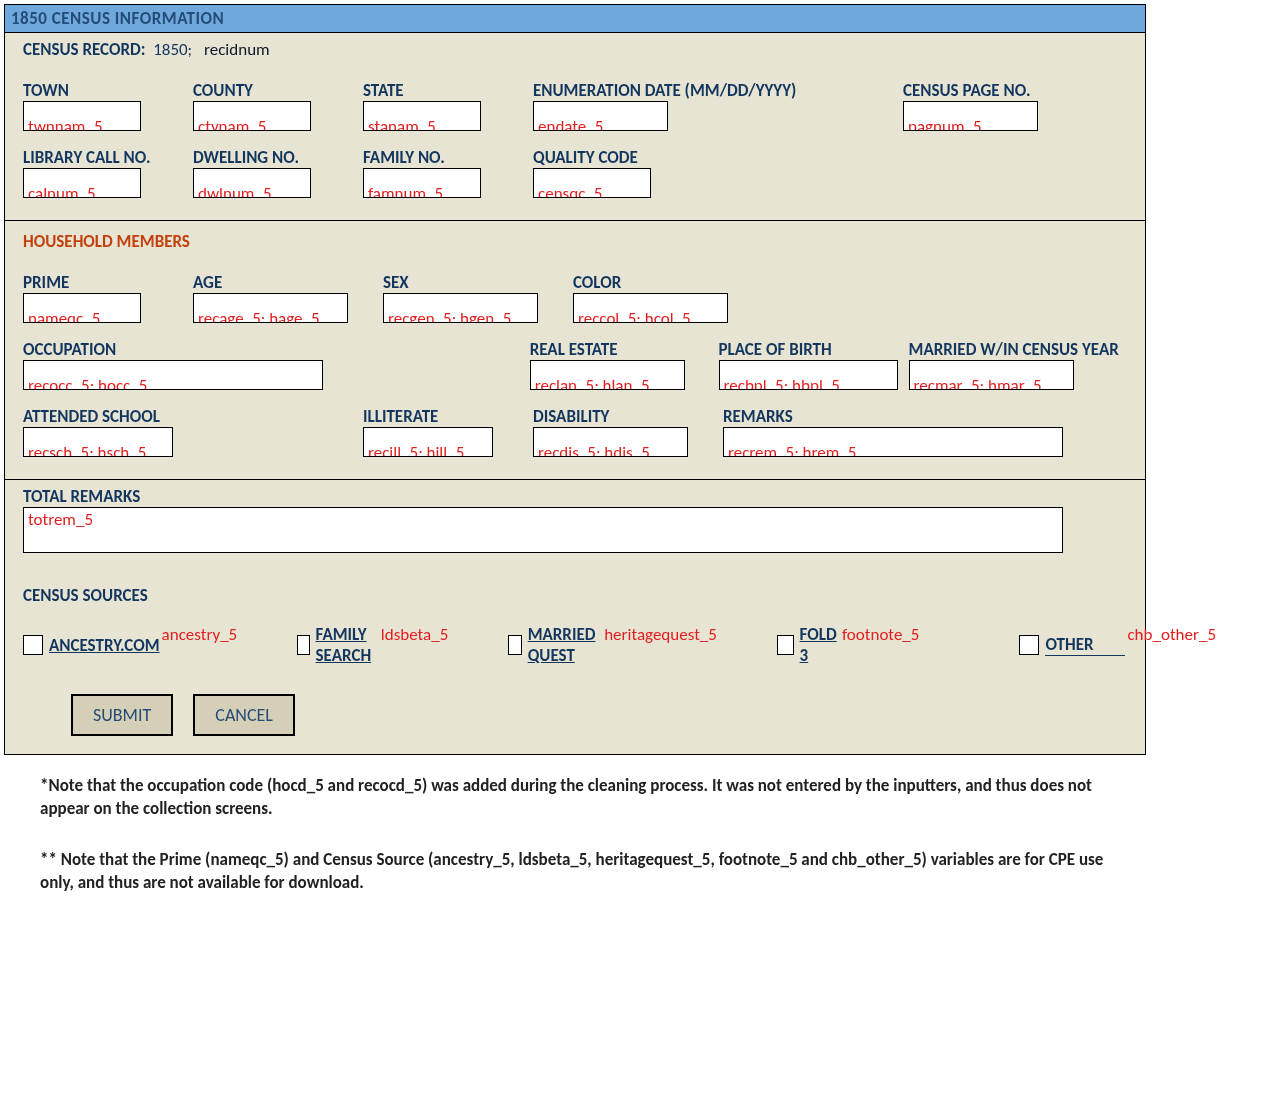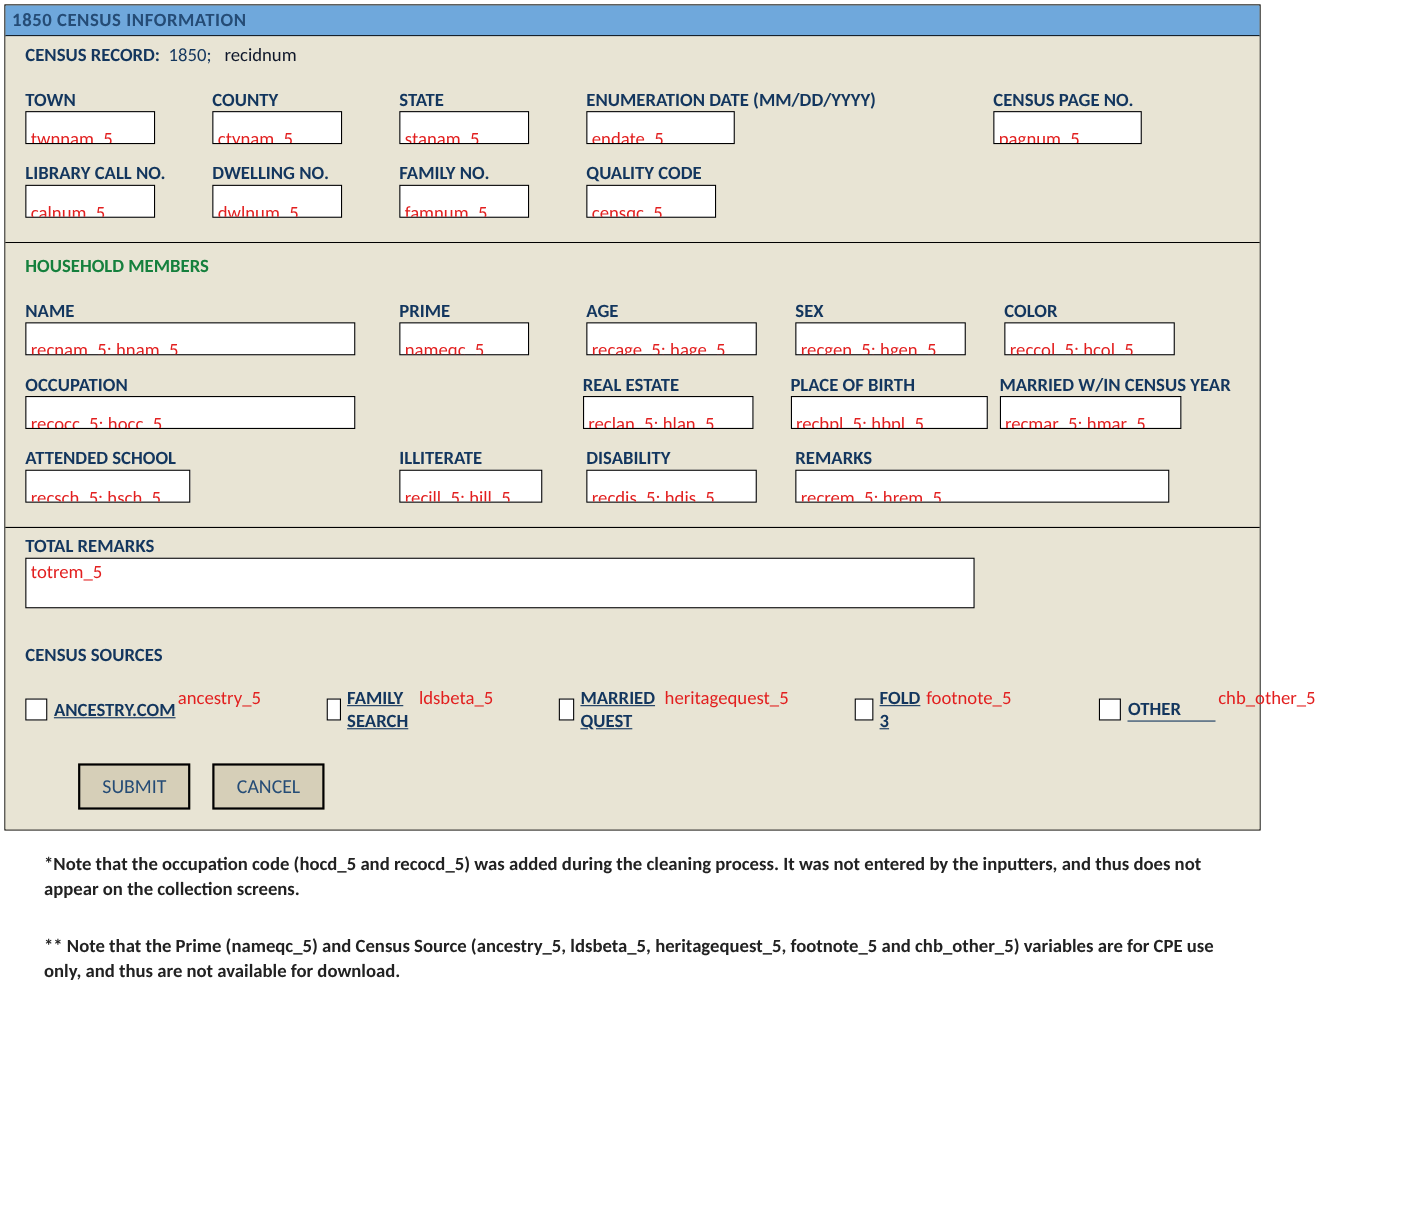--- a/index.html
+++ b/index.html
@@ -58,21 +58,21 @@
     font-size: 17px;
     padding: 14px 4px;
     height: 22px;
     line-height: 22px;
     box-sizing: border-box;
     white-space: nowrap;
     overflow: hidden;
   }
   .secthead {
     font-weight: 700;
-    color:#15803d;
+    color:#c2410c;
     margin: 0 0 20px 0;
     padding: 4px 0 0 0;
   }
   .sources-head{
     font-weight:700;
     color:#13365e;
     margin-top:32px;
     margin-bottom:18px;
   }
   .src-row{
@@ -184,24 +184,20 @@
       </div>
     </div>
   </div>
 
   <div class="sep"></div>
 
   <div class="section">
     <div class="secthead">HOUSEHOLD MEMBERS</div>
 
     <div class="row">
-      <div class="cell" style="width:320px">
-        <span class="flabel">NAME</span>
-        <span class="fbox" style="width:300px">recnam_5; hnam_5</span>
-      </div>
       <div class="cell" style="width:150px">
         <span class="flabel">PRIME</span>
         <span class="fbox" style="width:118px">nameqc_5</span>
       </div>
       <div class="cell" style="width:170px">
         <span class="flabel">AGE</span>
         <span class="fbox" style="width:155px">recage_5; hage_5</span>
       </div>
       <div class="cell" style="width:170px">
         <span class="flabel">SEX</span>
@@ -251,21 +247,21 @@
         <span class="fbox" style="width:340px">recrem_5; hrem_5</span>
       </div>
     </div>
   </div>
 
   <div class="sep"></div>
 
   <div class="section">
     <div class="cell" style="width:100%">
       <span class="flabel">TOTAL REMARKS</span>
-      <span class="fbox" style="width:863px;height:46px;line-height:20px;padding-top:2px">totrem_5</span>
+      <span class="fbox" style="width:1040px;height:46px;line-height:20px;padding-top:2px">totrem_5</span>
     </div>
 
     <div class="sources-head">CENSUS SOURCES</div>
 
     <div class="src-row">
       <div class="src-item">
         <div class="src-top">
           <span class="chk"></span>
           <span class="src-label">ANCESTRY.COM</span>
         </div>
@@ -285,21 +281,21 @@
         </div>
         <span class="src-var">heritagequest_5</span>
       </div>
       <div class="src-item">
         <div class="src-top">
           <span class="chk"></span>
           <span class="src-label">FOLD 3</span>
         </div>
         <span class="src-var">footnote_5</span>
       </div>
-      <div class="src-item" style="margin-left:20px">
+      <div class="src-item" style="margin-left:40px">
         <div class="src-top">
           <span class="chk"></span>
           <span class="src-label" style="min-width:80px;border-bottom:1px solid #13365e;text-decoration:none">OTHER</span>
         </div>
         <span class="src-var">chb_other_5</span>
       </div>
     </div>
 
     <div class="btnrow">
       <button class="btn">SUBMIT</button>

